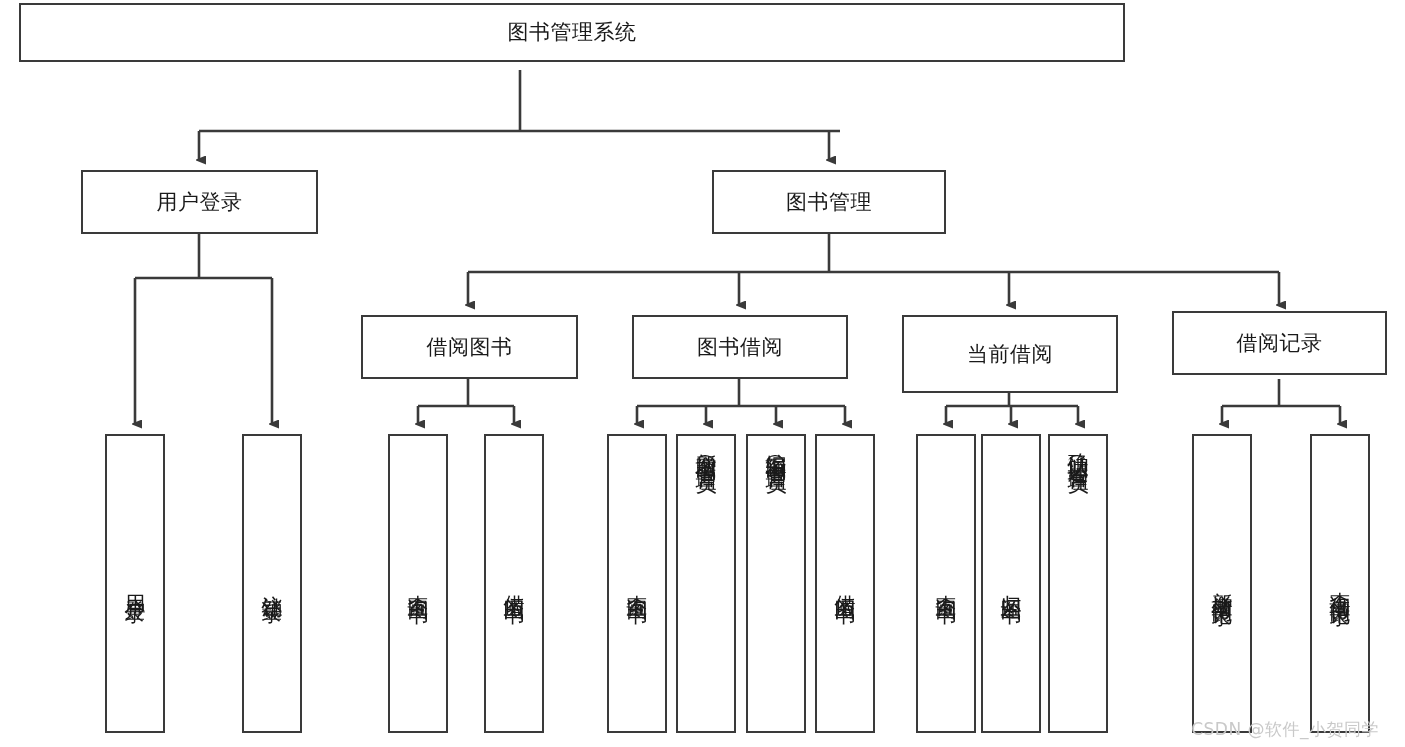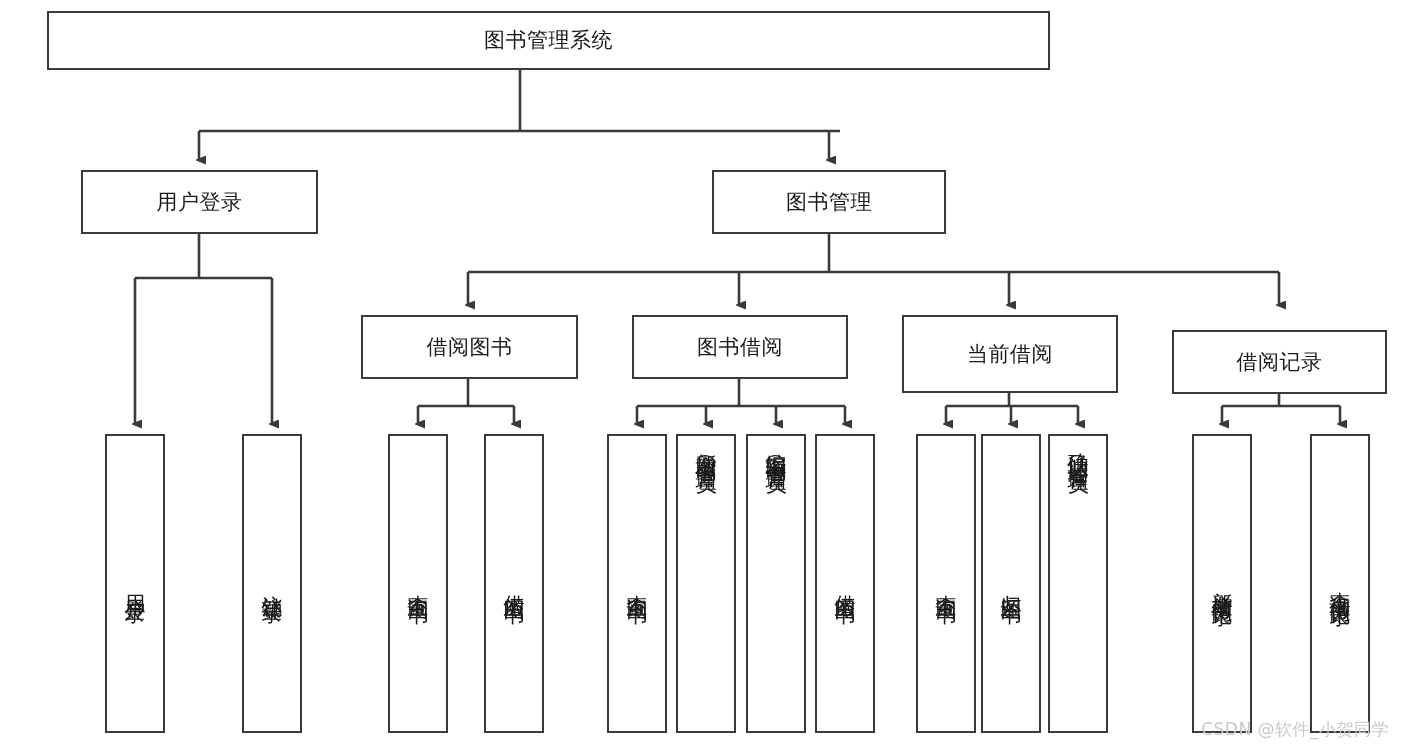--- a/index.html
+++ b/index.html
@@ -50,21 +50,21 @@
   svg.edges {
     position: absolute;
     left: 0;
     top: 0;
     width: 1405px;
     height: 747px;
     pointer-events: none;
   }
   .watermark {
     position: absolute;
-    right: 16px;
+    right: 26px;
     bottom: 6px;
     font-size: 17px;
     color: #c9c9c9;
     white-space: nowrap;
     letter-spacing: 0.5px;
   }
 </style>
 </head>
 <body>
 
@@ -113,21 +113,21 @@
       <path d="M1011,406 L1011,424" marker-end="url(#arrow)"></path>
       <path d="M1078,406 L1078,424" marker-end="url(#arrow)"></path>
 
       <path d="M1279,379 L1279,406"></path>
       <path d="M1222,406 L1340,406"></path>
       <path d="M1222,406 L1222,424" marker-end="url(#arrow)"></path>
       <path d="M1340,406 L1340,424" marker-end="url(#arrow)"></path>
     </g>
   </svg>
 
-  <div class="node" style="left:19px; top:11px; width:1003px; height:59px;margin-left:28px;">
+  <div class="node" style="left:19px; top:3px; width:1106px; height:59px;">
     <span class="label">图书管理系统</span>
   </div>
 
   <div class="node" style="left:81px; top:170px; width:237px; height:64px;">
     <span class="label">用户登录</span>
   </div>
 
   <div class="node" style="left:712px; top:170px; width:234px; height:64px;">
     <span class="label">图书管理</span>
   </div>
@@ -137,21 +137,21 @@
   </div>
 
   <div class="node" style="left:632px; top:315px; width:216px; height:64px;">
     <span class="label">图书借阅</span>
   </div>
 
   <div class="node" style="left:902px; top:315px; width:216px; height:78px;">
     <span class="label">当前借阅</span>
   </div>
 
-  <div class="node" style="left:1172px; top:330px; width:215px; height:64px;">
+  <div class="node" style="left:1172px; top:311px; width:215px; height:64px;">
     <span class="label">借阅记录</span>
   </div>
 
   <div class="node vertical center" style="left:105px; top:434px; width:60px; height:299px;">
     <span class="label">用户登录</span>
   </div>
 
   <div class="node vertical center" style="left:242px; top:434px; width:60px; height:299px;">
     <span class="label">注销登录</span>
   </div>

